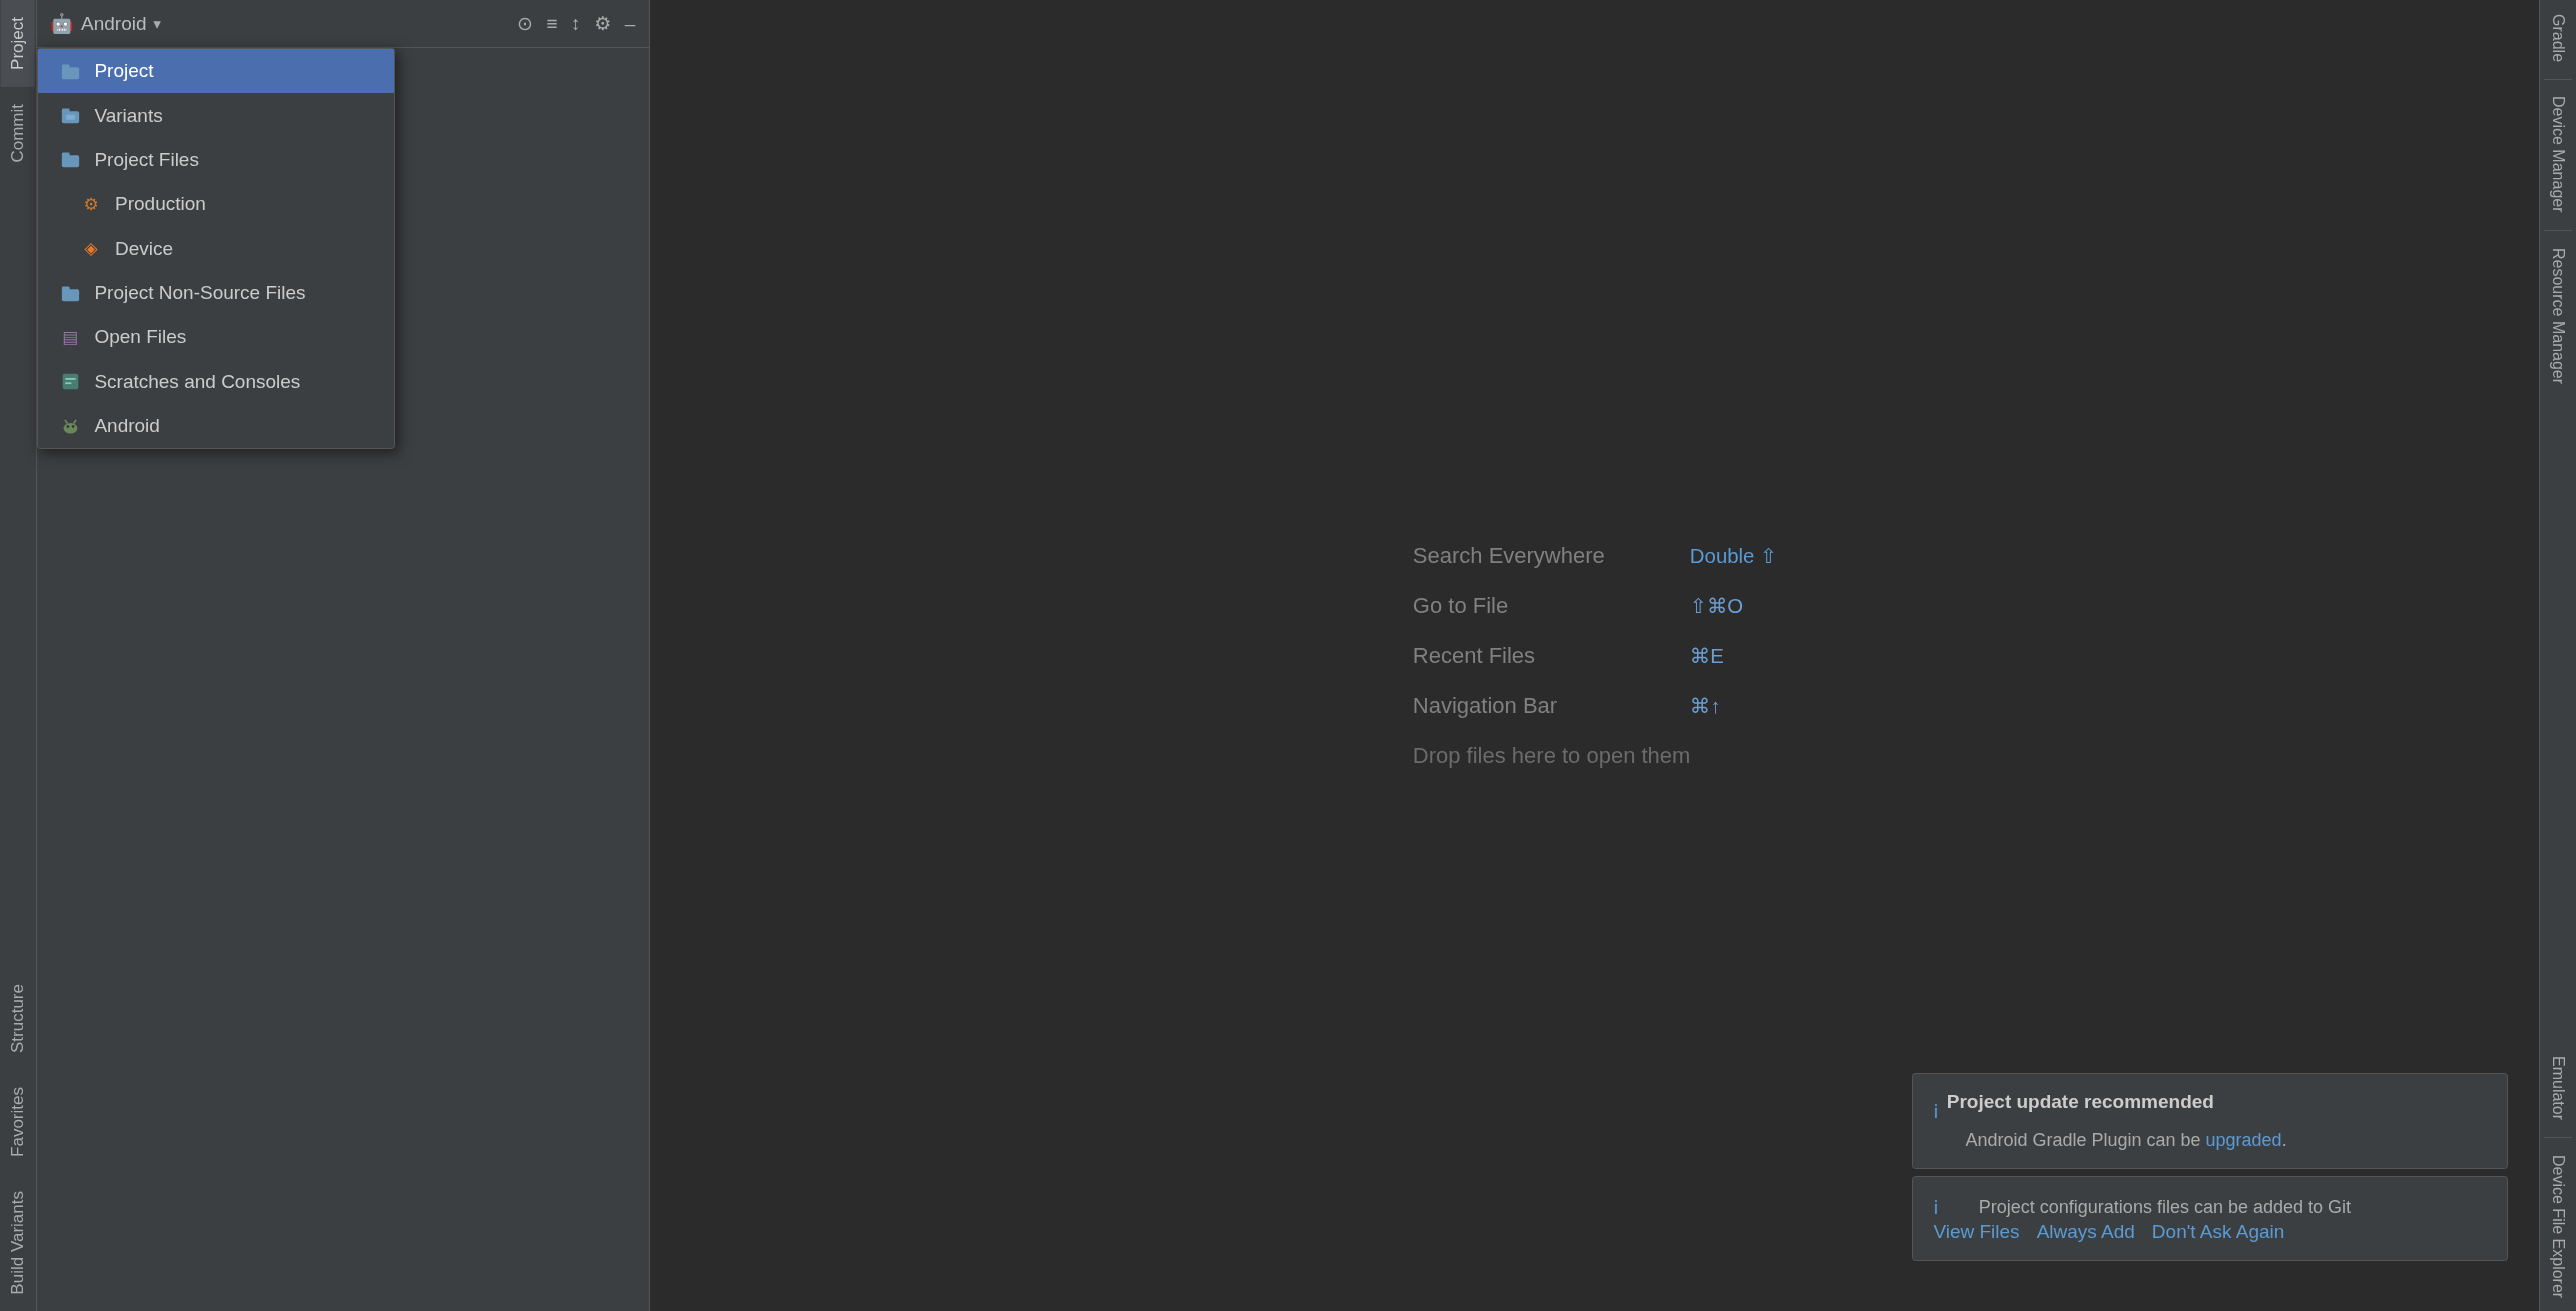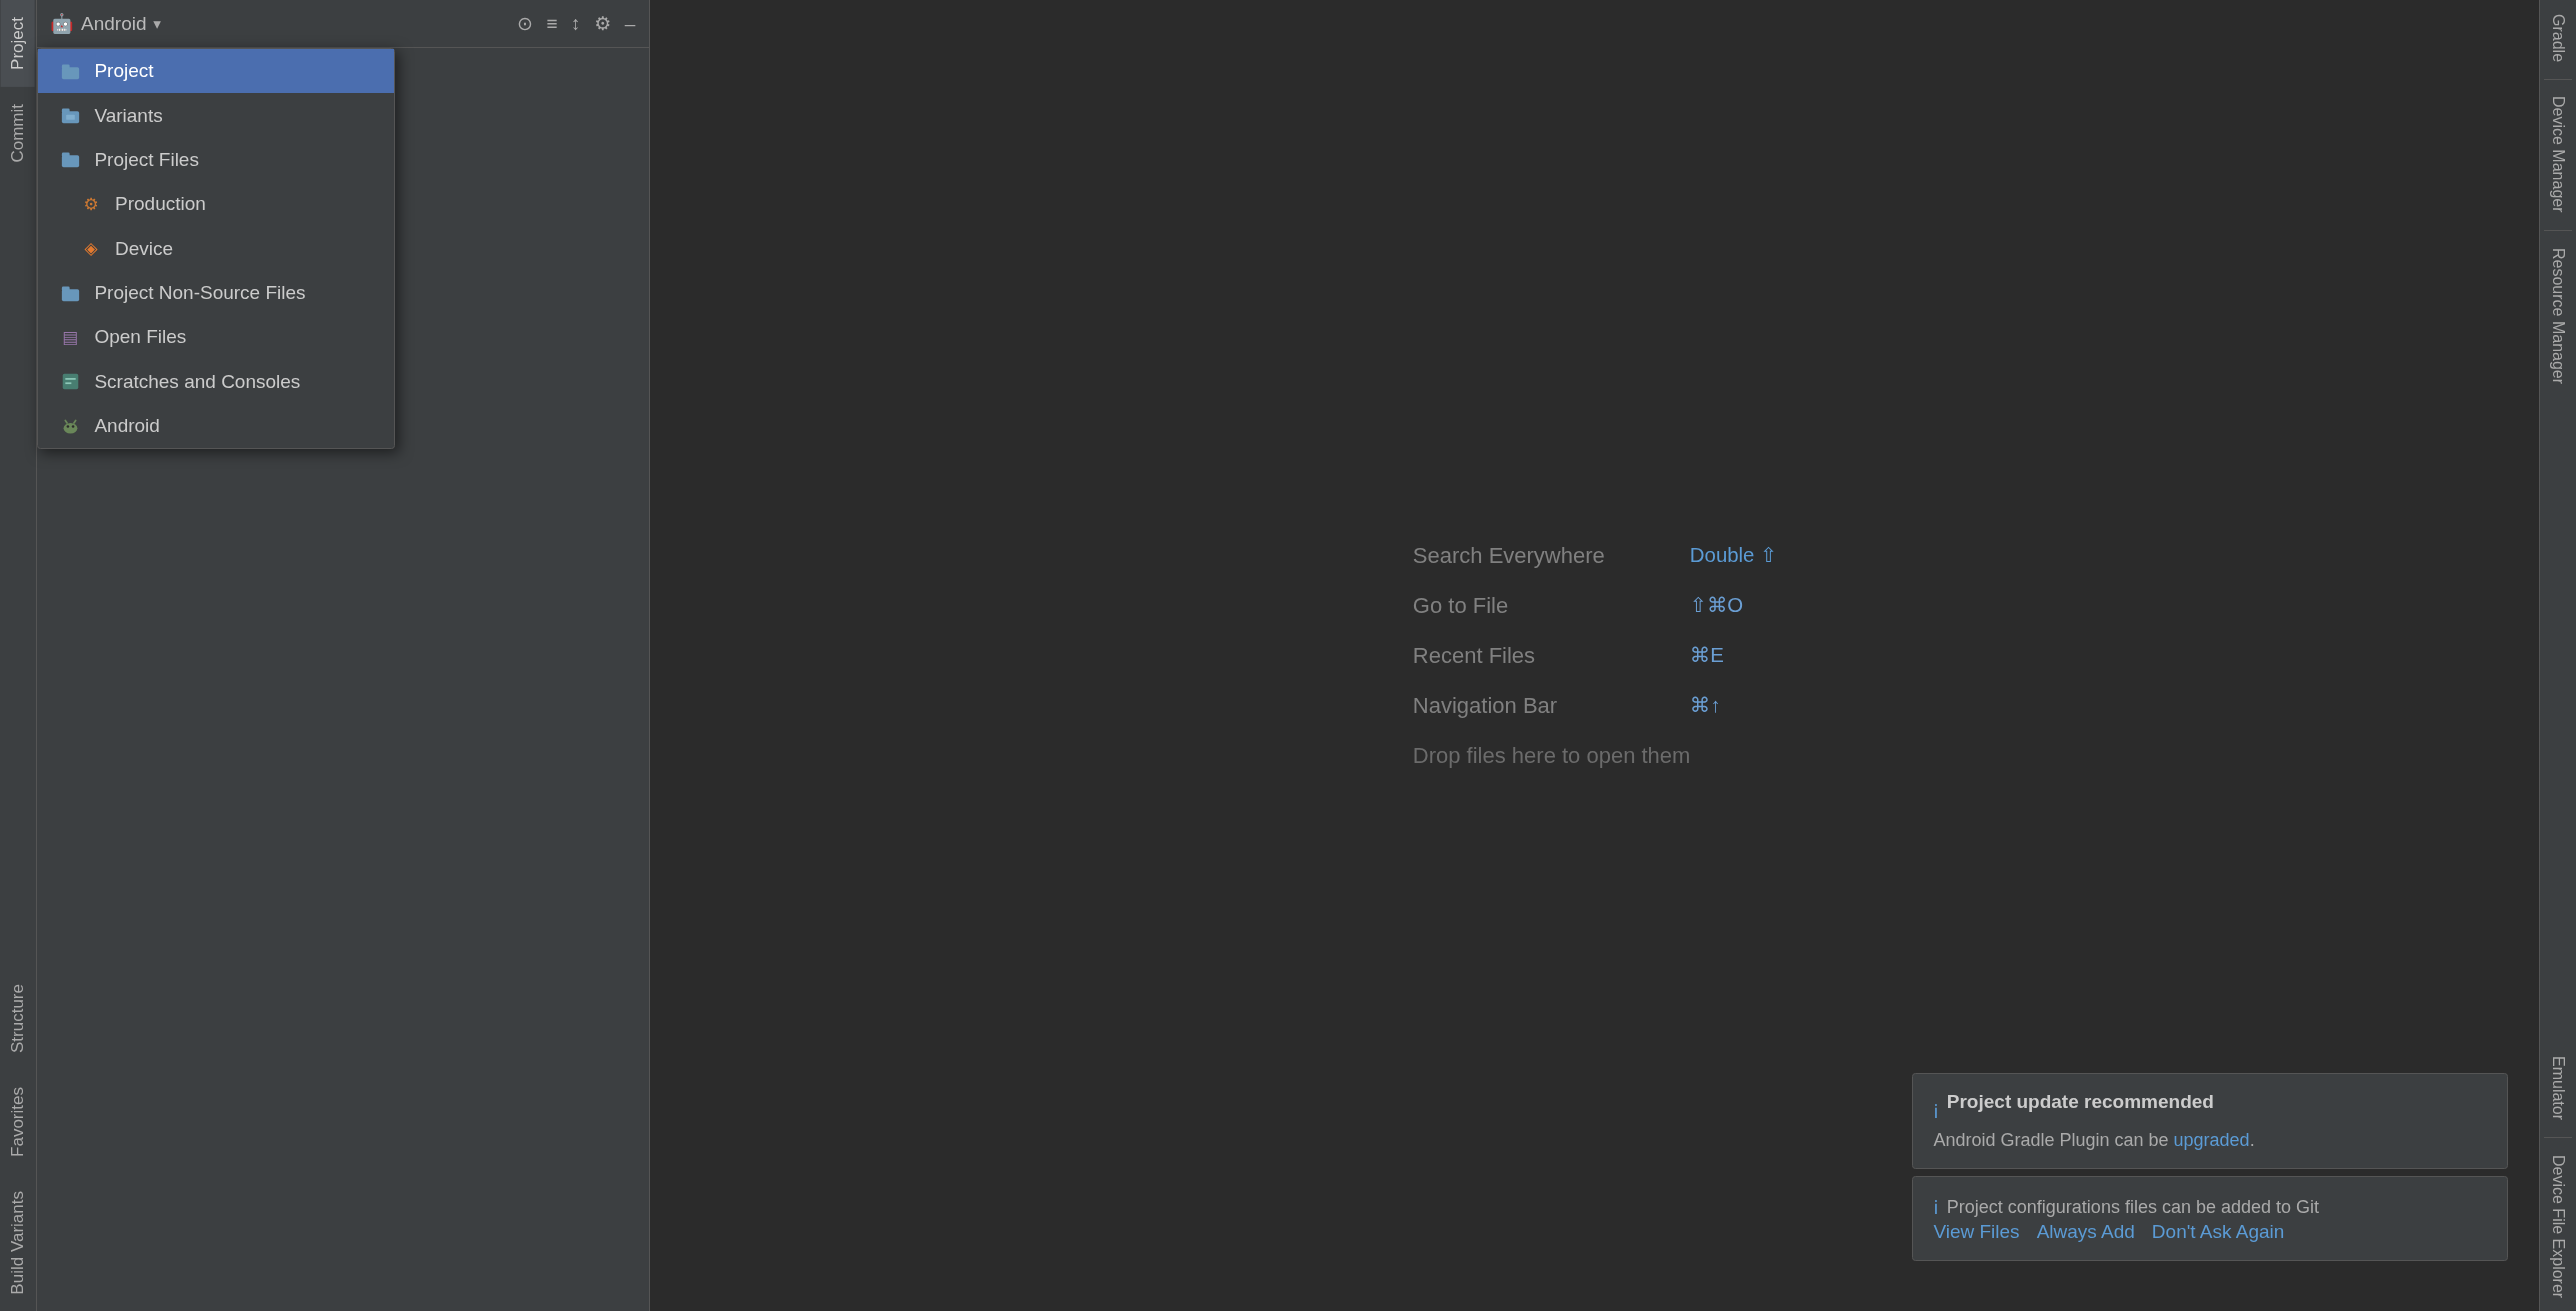--- a/index.html
+++ b/index.html
@@ -161,21 +161,21 @@
     .editor-hint {
       display: flex;
       flex-direction: column;
       gap: 24px;
       color: #6b6b6b;
       font-size: 22px;
     }
 
     .hint-row {
       display: flex;
-      align-items: flex-start;
+      align-items: center;
       gap: 4px;
     }
 
     .hint-label {
       color: #808080;
       min-width: 273px;
     }
 
     .hint-shortcut {
       color: #5b9bd5;
@@ -208,20 +208,21 @@
 
     .toast-title {
       font-weight: bold;
       color: #ccc;
       margin-bottom: 17px;
     }
 
     .toast-body {
       color: #aaa;
       font-size: 18px;
+      margin-left: 32px;
     }
 
     .toast-link {
       color: #5b9bd5;
       cursor: pointer;
       text-decoration: none;
     }
 
     .toast-info-icon {
       color: #5b9bd5;

